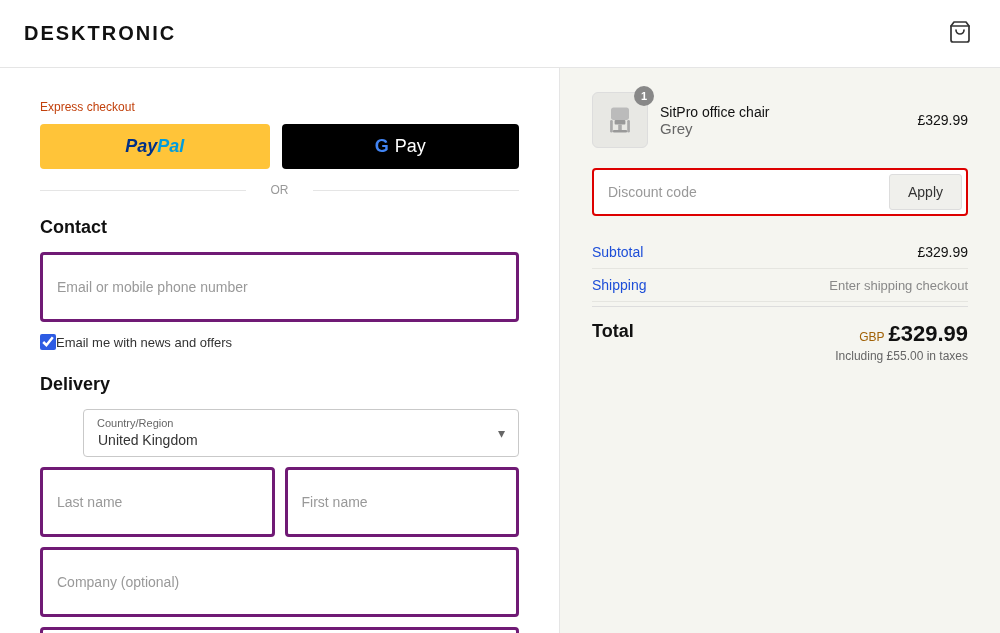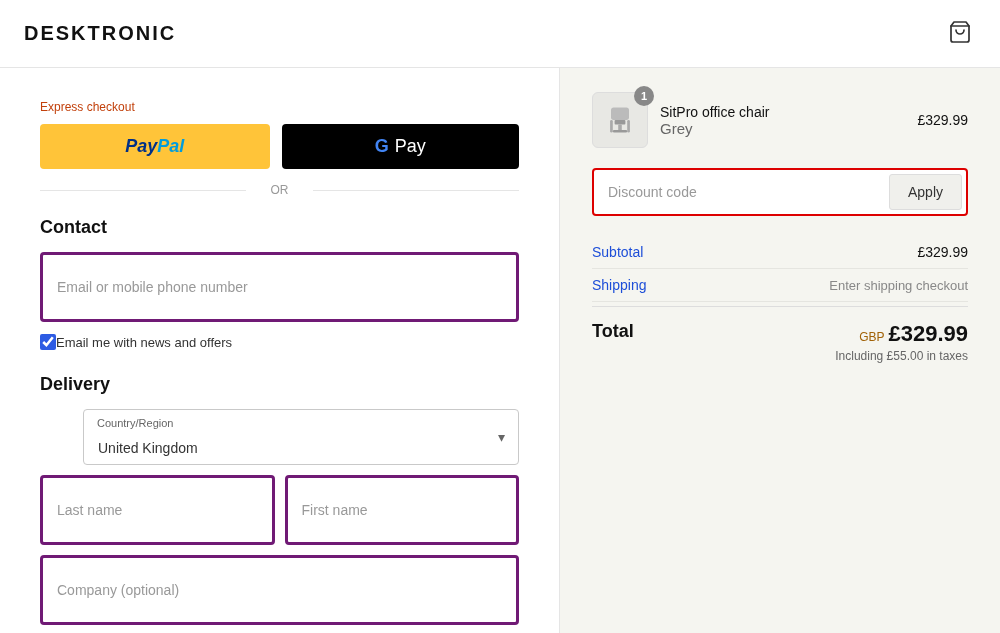--- a/index.html
+++ b/index.html
@@ -158,21 +158,21 @@
       position: absolute;
       top: 8px;
       left: 14px;
       font-size: 11px;
       color: #666;
     }
     .select-input {
       width: 100%;
       border: 1px solid #c9c9c9;
       border-radius: 4px;
-      padding: 30px 14px 8px 14px;
+      padding: 22px 14px 8px 14px;
       font-size: 14px;
       color: #333;
       background: #fff;
       appearance: none;
       cursor: pointer;
       outline: none;
     }
     .select-chevron {
       position: absolute;
       right: 14px;

